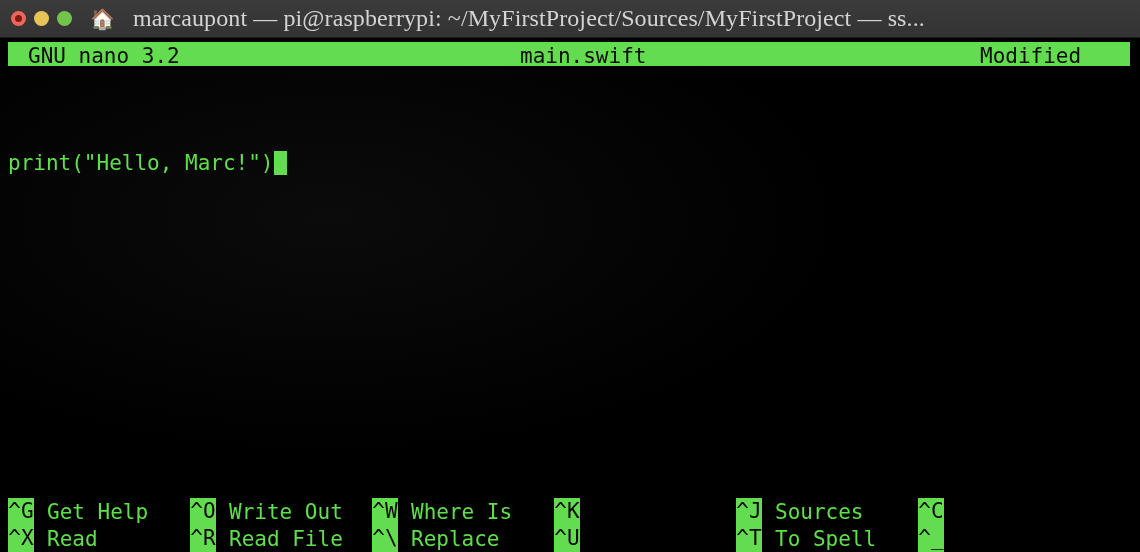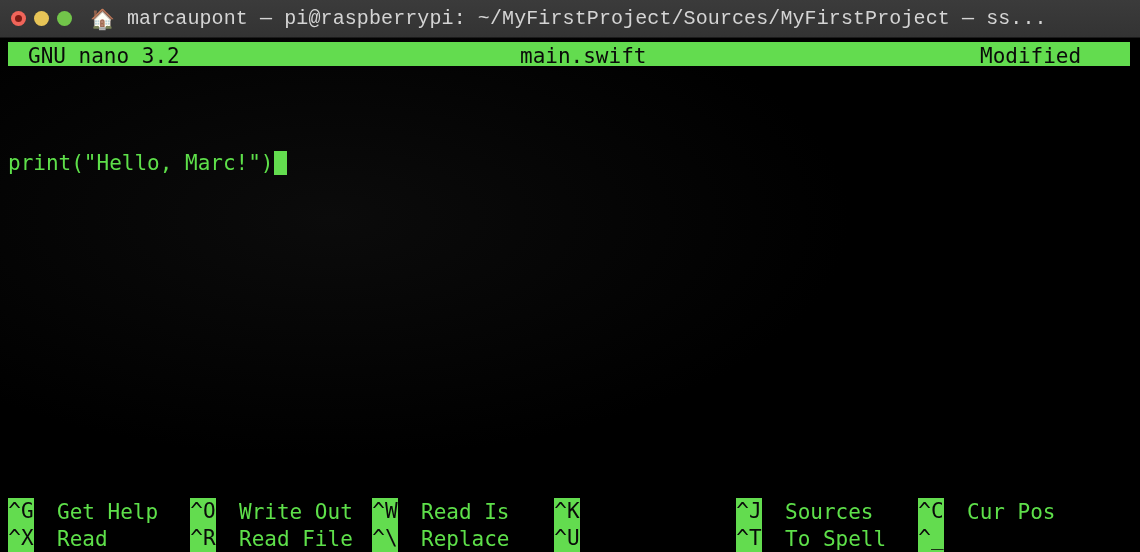--- a/index.html
+++ b/index.html
@@ -56,24 +56,24 @@
     border-radius: 50%;
     background: #7d1b13;
   }
   #home-icon {
     margin-left: 18px;
     font-size: 20px;
     line-height: 1;
     filter: saturate(0.55) brightness(1.05);
   }
   #title-text {
-    margin-left: 12px;
+    margin-left: 18px;
     color: #d4d4d4;
-    font-family: Liberation Mono, monospace;
-    font-size: 20px;
+    font-family: Liberation Serif, serif;
+    font-size: 24px;
     letter-spacing: 0.1px;
     white-space: nowrap;
     overflow: hidden;
   }
 
   
   #terminal {
     position: absolute;
     left: 0; top: 38px;
     width: 1140px;
@@ -161,21 +161,21 @@
     display: inline-block;
     width: 26px;
     height: 27px;
     line-height: 26px;
     text-align: center;
     white-space: pre;
     font-size: 21px;
   }
   .sc-label {
     color: #5ee04a;
-    padding-left: 23px;
+    padding-left: 13px;
     white-space: pre;
     font-size: 21px;
     line-height: 26px;
   }
 </style>
 </head>
 <body>
 
 <div id="window">
 
@@ -207,32 +207,31 @@
         <div class="sc-item" style="left:8px">
           <span class="sc-key">^G</span>
           <span class="sc-label">Get Help</span>
         </div>
         <div class="sc-item" style="left:190px">
           <span class="sc-key">^O</span>
           <span class="sc-label">Write Out</span>
         </div>
         <div class="sc-item" style="left:372px">
           <span class="sc-key">^W</span>
-          <span class="sc-label">Read Is</span>
+          <span class="sc-label">Where Is</span>
         </div>
         <div class="sc-item" style="left:554px">
           <span class="sc-key">^K</span>
         </div>
         <div class="sc-item" style="left:736px">
           <span class="sc-key">^J</span>
           <span class="sc-label">Sources</span>
         </div>
         <div class="sc-item" style="left:918px">
           <span class="sc-key">^C</span>
-          <span class="sc-label">Cur Pos</span>
         </div>
       </div>
 
       <div class="sc-row row2">
         <div class="sc-item" style="left:8px">
           <span class="sc-key">^X</span>
           <span class="sc-label">Read</span>
         </div>
         <div class="sc-item" style="left:190px">
           <span class="sc-key">^R</span>

